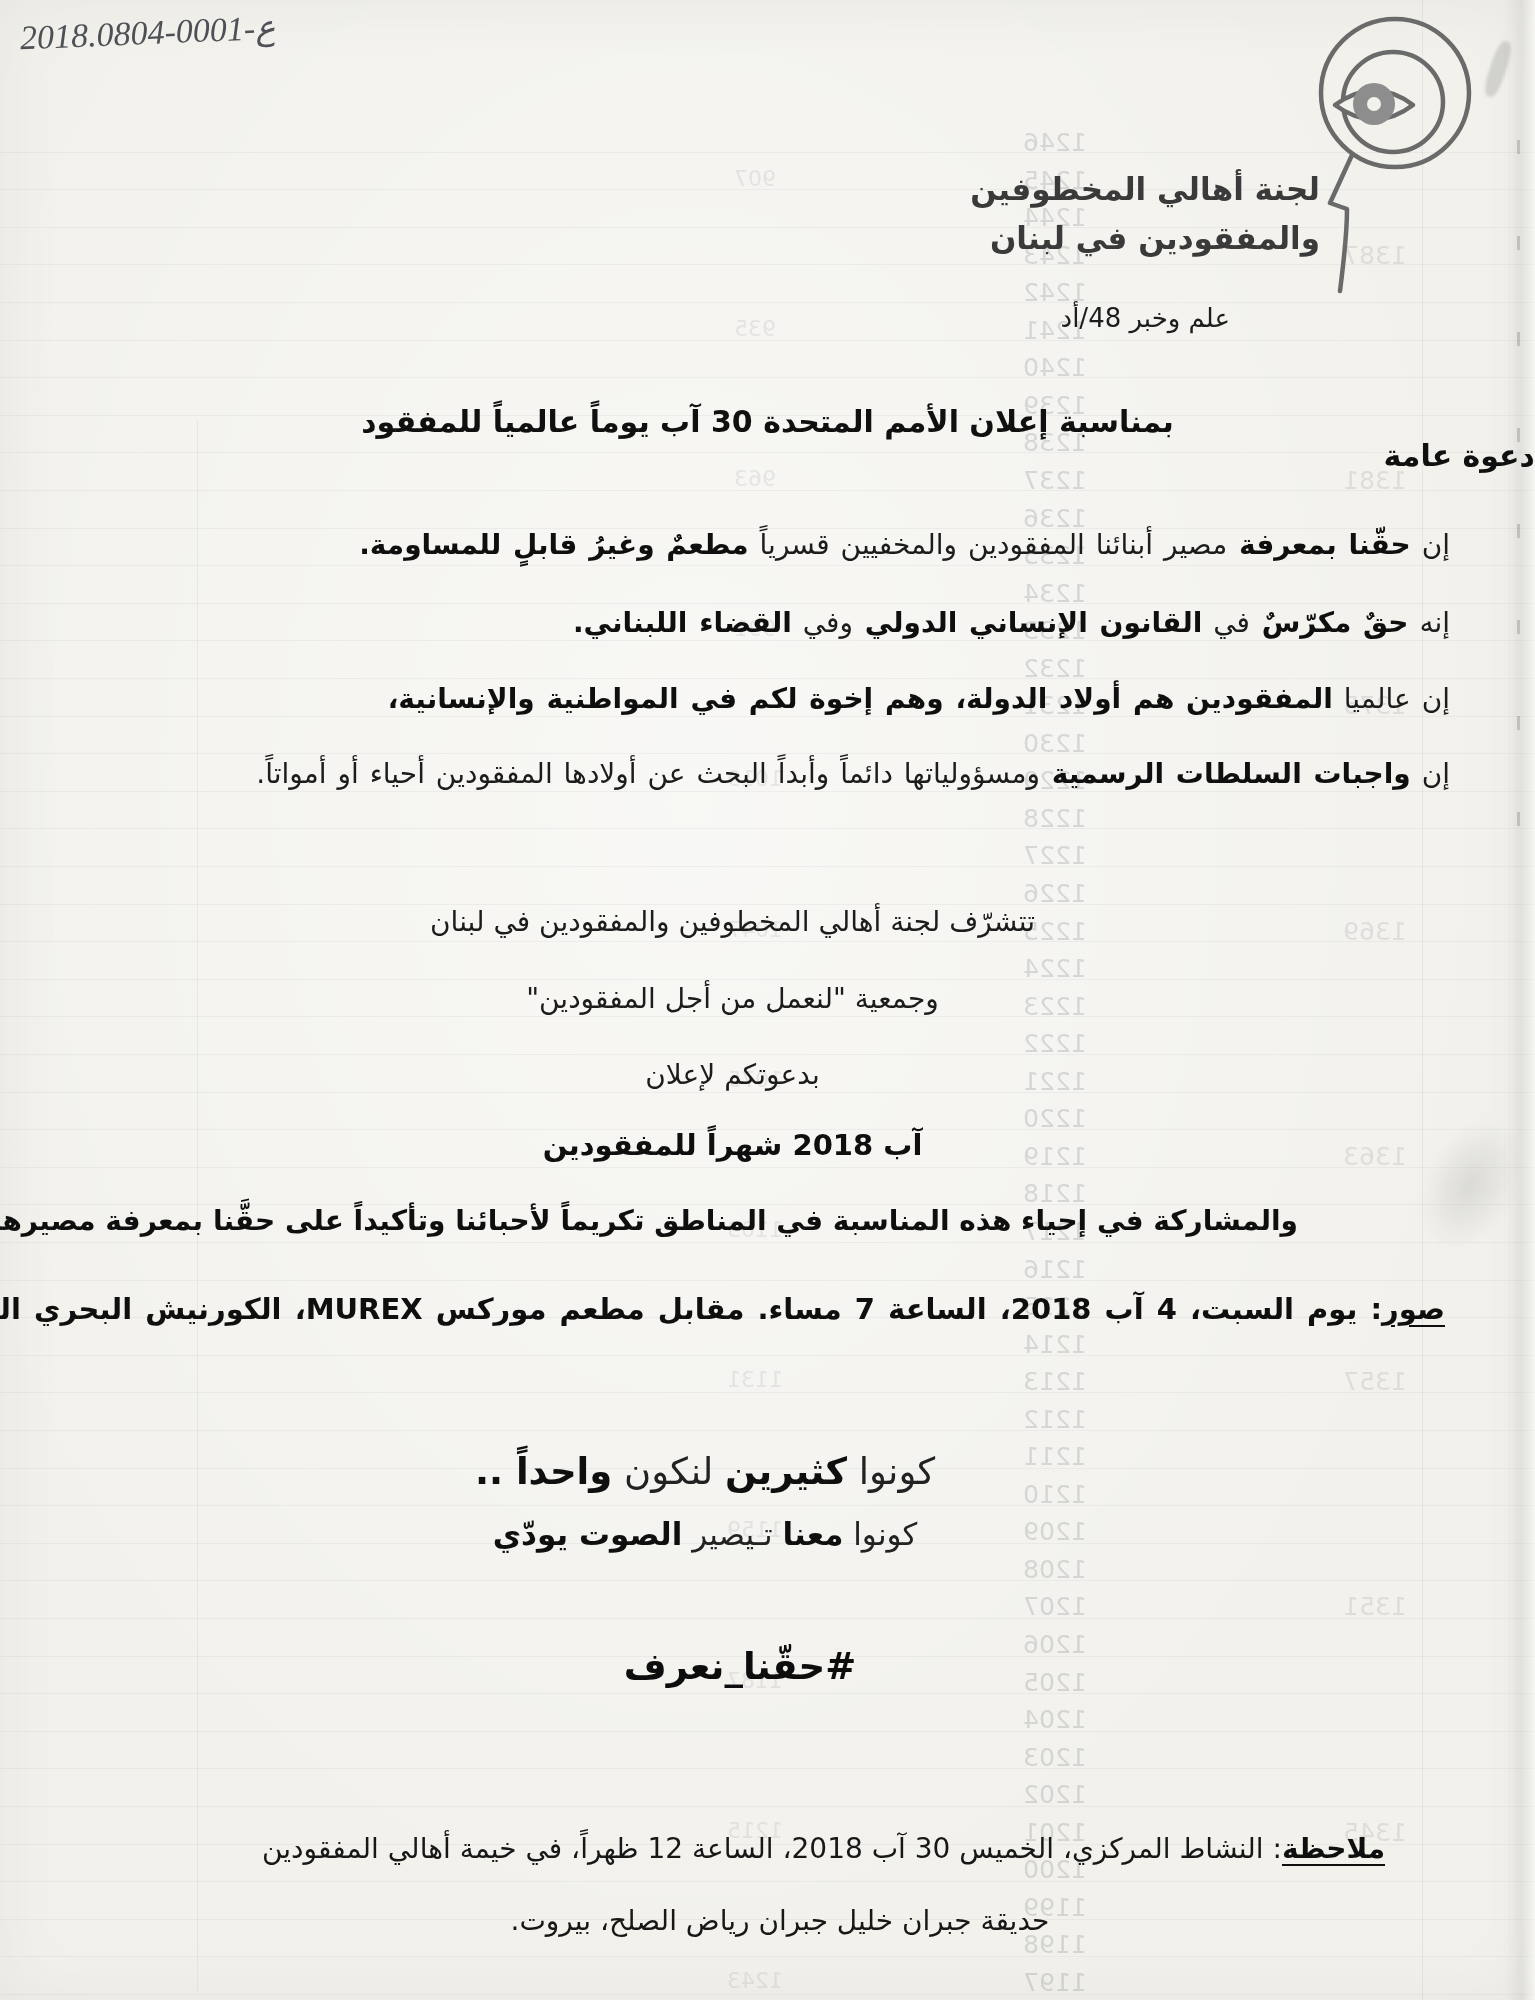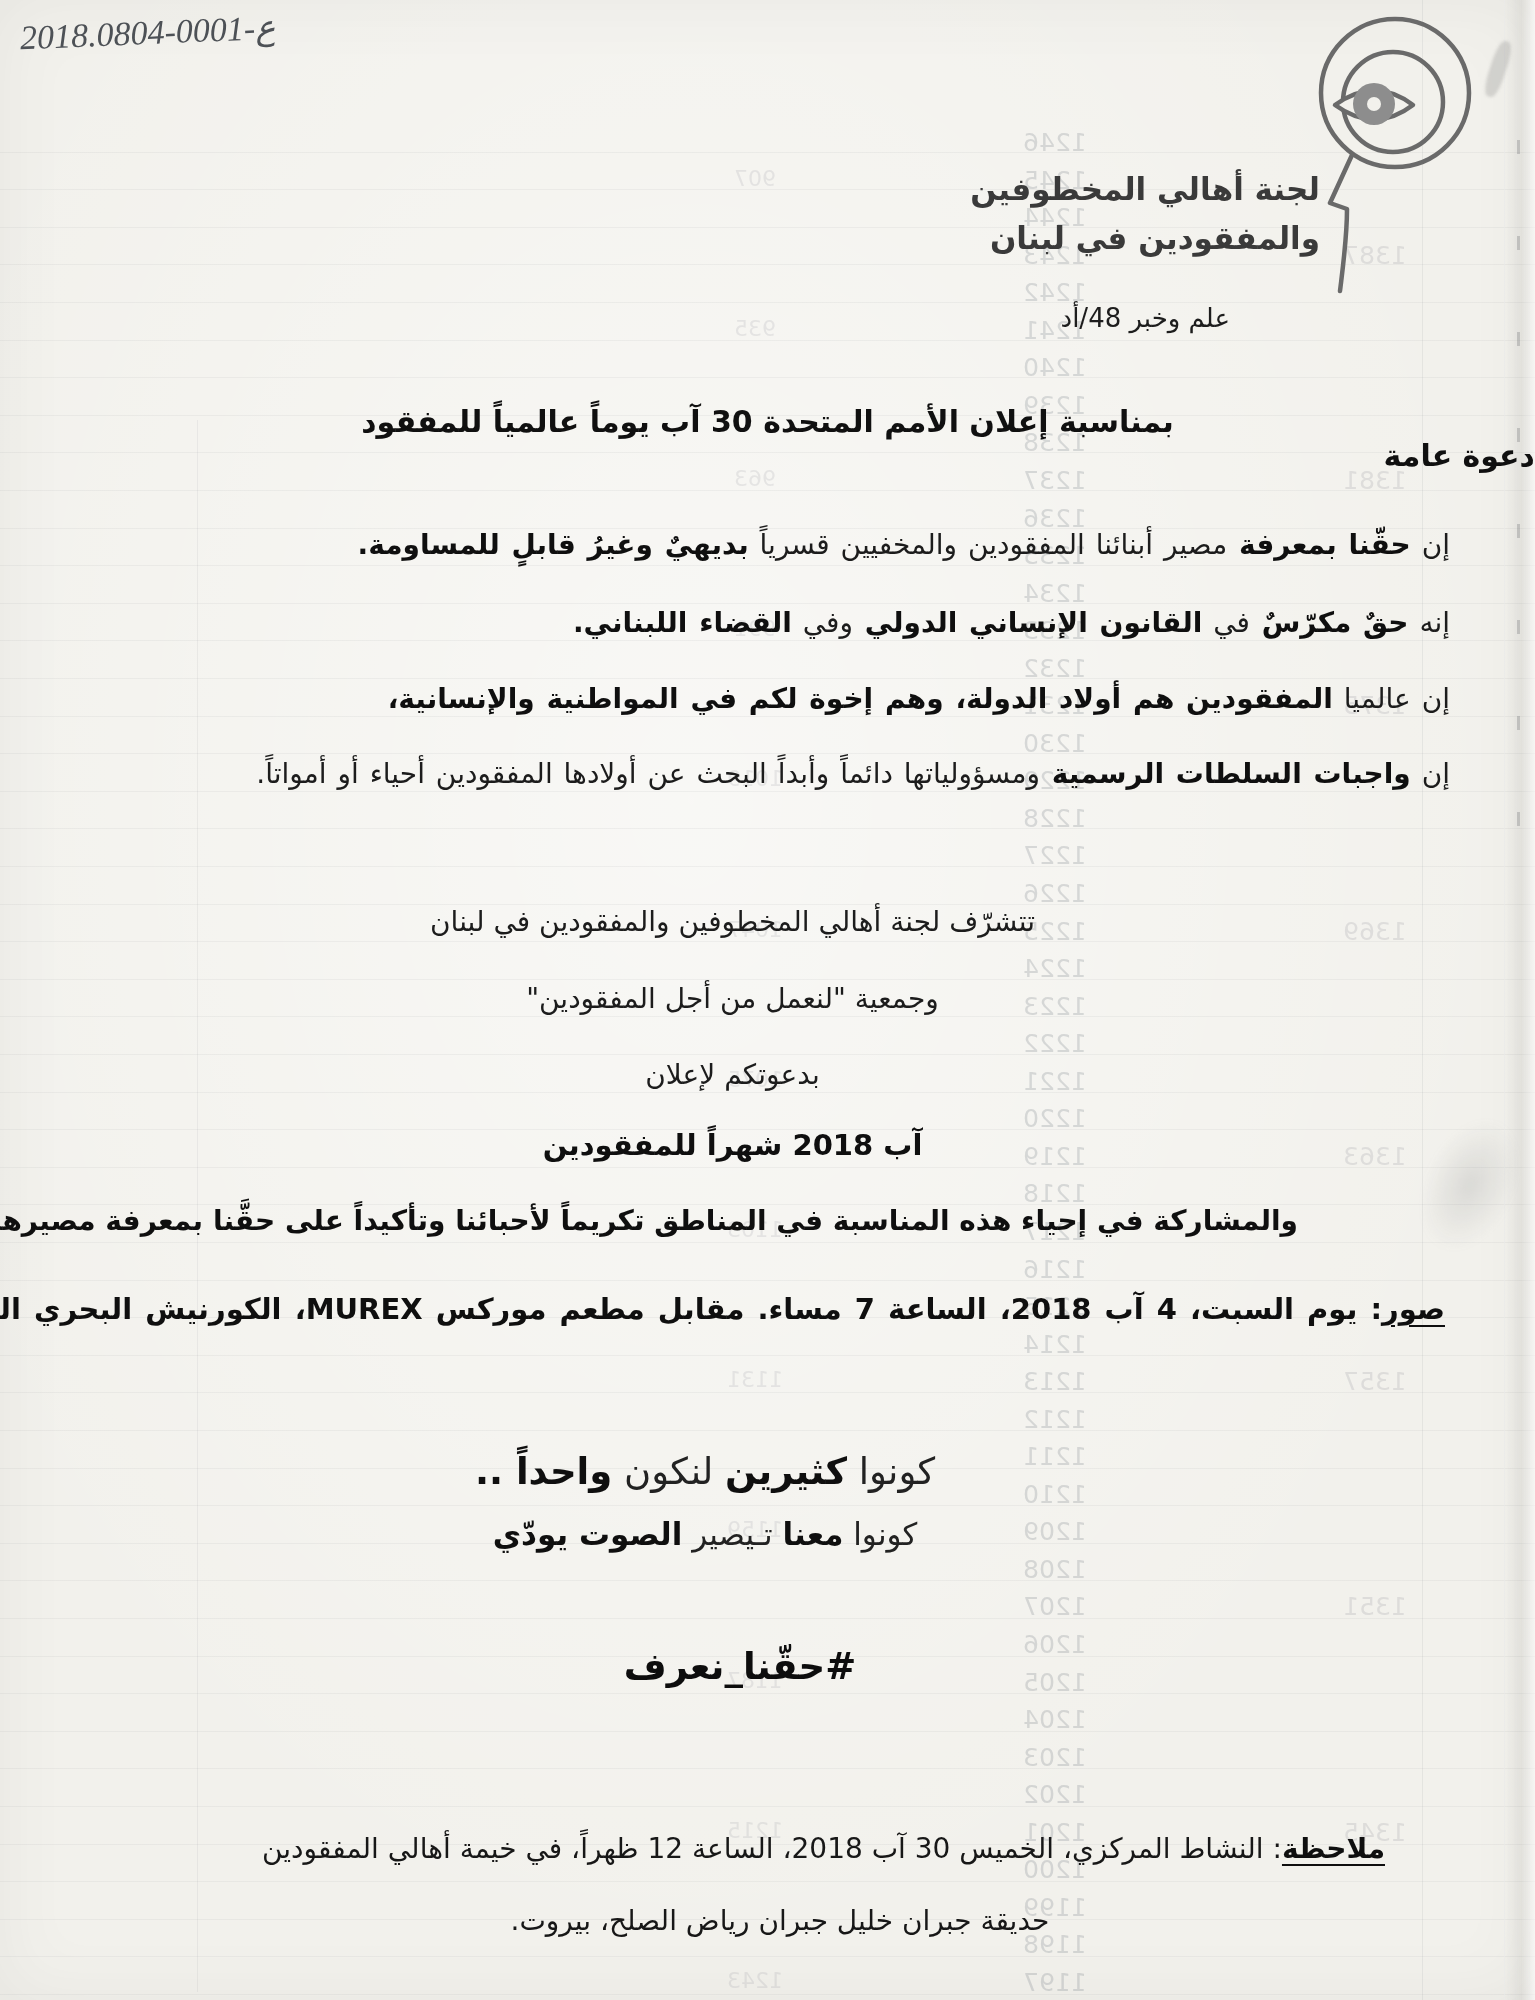--- a/index.html
+++ b/index.html
@@ -180,21 +180,21 @@
   <div class="abs rtl logo-text">
     <div>لجنة أهالي المخطوفين</div>
     <div>والمفقودين في لبنان</div>
   </div>
 
   <div class="abs rtl stamp">علم وخبر 48/أد</div>
 
   <div class="abs rtl h1">بمناسبة  إعلان الأمم المتحدة 30 آب يوماً عالمياً للمفقود</div>
   <div class="abs rtl h2">دعوة عامة</div>
 
-  <div class="abs rtl p p1"><span>إن </span><span class="b">حقّنا بمعرفة </span><span>مصير أبنائنا المفقودين والمخفيين قسرياً </span><span class="b">بديهيٌ وغيرُ قابلٍ للمساومة.</span></div>
+  <div class="abs rtl p p1"><span>إن </span><span class="b">حقّنا بمعرفة </span><span>مصير أبنائنا المفقودين والمخفيين قسرياً </span><span class="b">مطعمٌ وغيرُ قابلٍ للمساومة.</span></div>
 
   <div class="abs rtl p p2"><span>إنه </span><span class="b">حقٌ مكرّسٌ </span><span>في </span><span class="b">القانون الإنساني الدولي </span><span>وفي </span><span class="b">القضاء اللبناني.</span></div>
 
   <div class="abs rtl p p3"><span>إن عالميا </span><span class="b">المفقودين هم أولاد الدولة، وهم إخوة لكم في المواطنية والإنسانية،</span></div>
 
   <div class="abs rtl p p4"><span>إن </span><span class="b">واجبات السلطات الرسمية </span><span>ومسؤولياتها دائماً وأبداً البحث عن أولادها المفقودين أحياء أو أمواتاً.</span></div>
 
   <div class="abs rtl c c1">تتشرّف لجنة أهالي المخطوفين والمفقودين في لبنان</div>
   <div class="abs rtl c c2">وجمعية "لنعمل من أجل المفقودين"</div>
   <div class="abs rtl c c3">بدعوتكم لإعلان</div>

